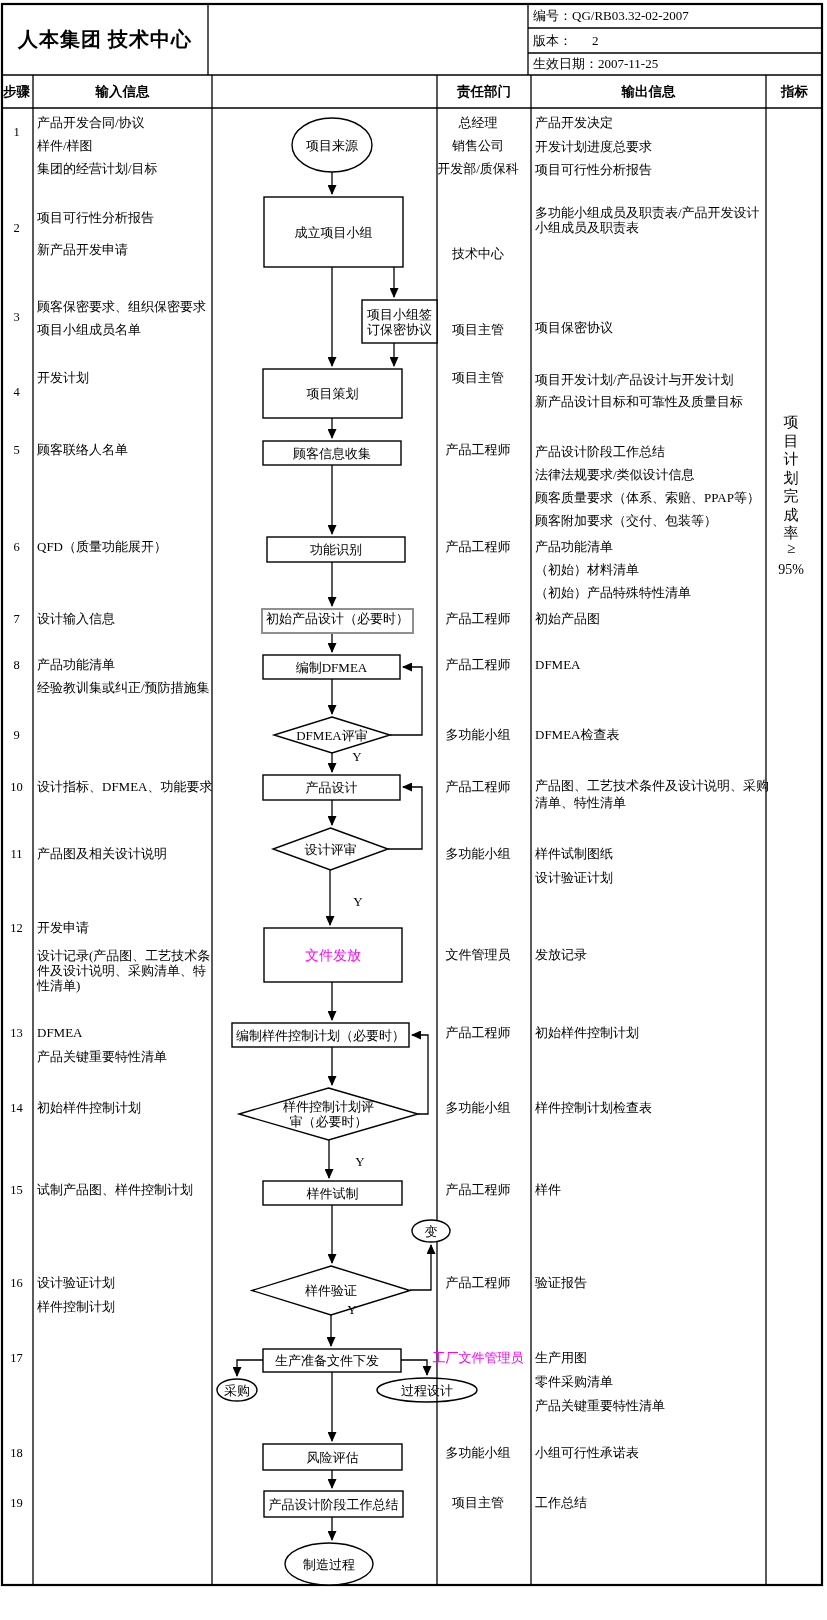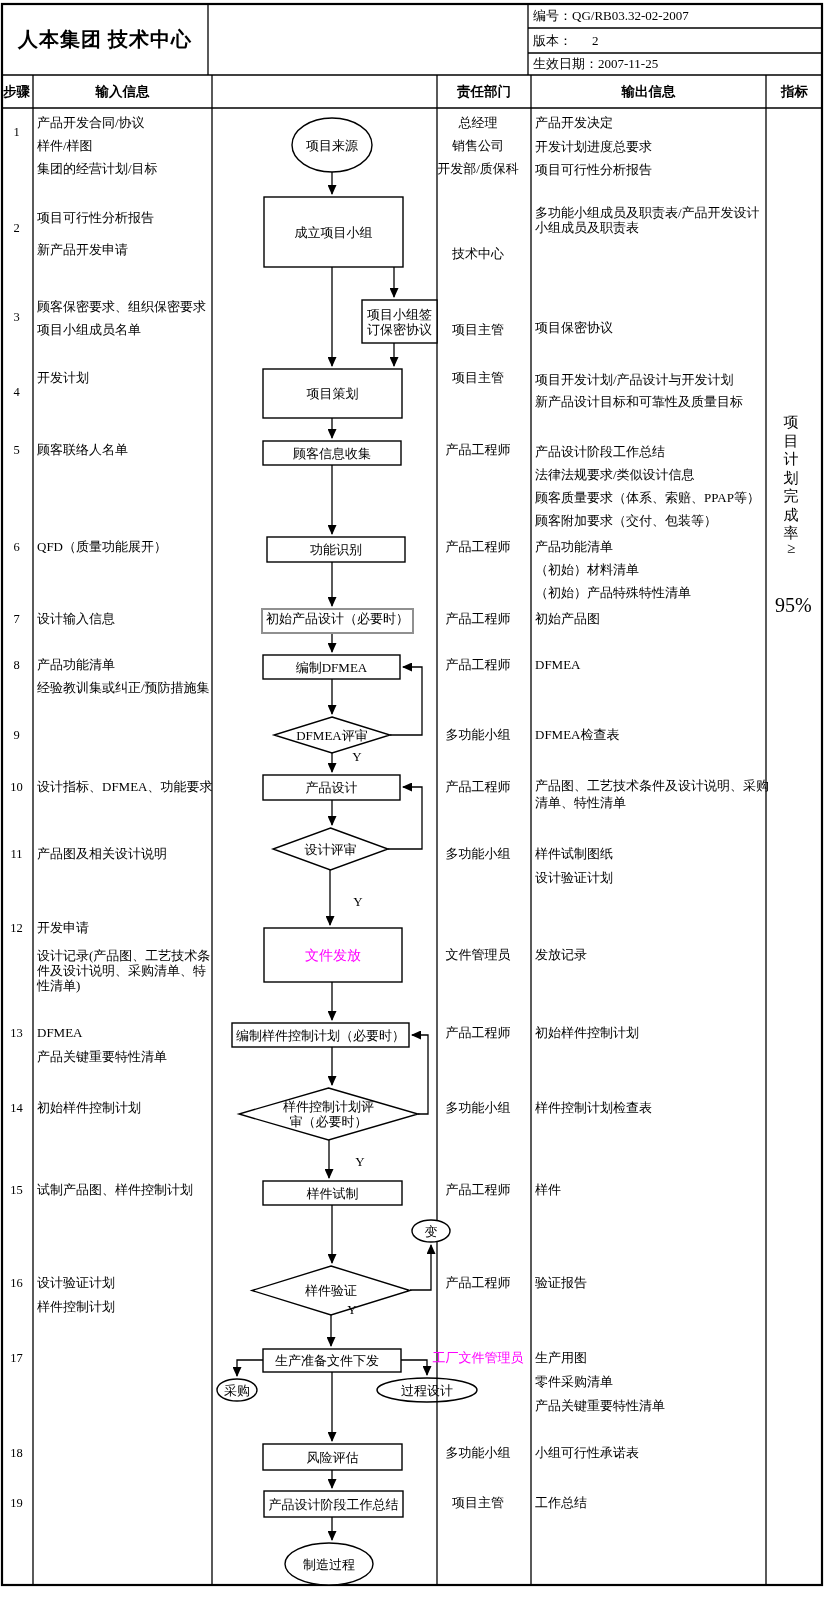--- a/index.html
+++ b/index.html
@@ -111,21 +111,21 @@
   </div>
 
   <div class="abs flex colhead" style="left:0px;top:75px;width:33px;height:33px;">步骤</div>
   <div class="abs flex colhead" style="left:33px;top:75px;width:179px;height:33px;">输入信息</div>
   <div class="abs flex colhead" style="left:437px;top:75px;width:94px;height:33px;">责任部门</div>
   <div class="abs flex colhead" style="left:531px;top:75px;width:235px;height:33px;">输出信息</div>
   <div class="abs flex colhead" style="left:766px;top:75px;width:57px;height:33px;">指标</div>
 
   <div class="vert" style="left:783px;top:413px;">项目计划完成率</div>
   <div class="abs" style="left:775px;top:540px;width:32px;text-align:center;font-size:15px;">≥</div>
-  <div class="abs serif" style="left:775px;top:562px;width:32px;text-align:center;font-size:20px;margin-top:32px;">95%</div>
+  <div class="abs serif" style="left:775px;top:562px;width:32px;text-align:center;font-size:14px;">95%</div>
 
   <div id="labels">
       <div class="nodelabel" style="left: 292px; top: 118px; width: 80px; height: 54px;">
         <div>项目来源</div>
       </div>
       <div class="nodelabel" style="left: 264px; top: 197px; width: 139px; height: 70px;">
         <div>成立项目小组</div>
       </div>
       <div class="nodelabel" style="left: 362px; top: 300px; width: 75px; height: 43px;">
         <div style="width: 70px; white-space: normal;">项目小组签订保密协议</div>

